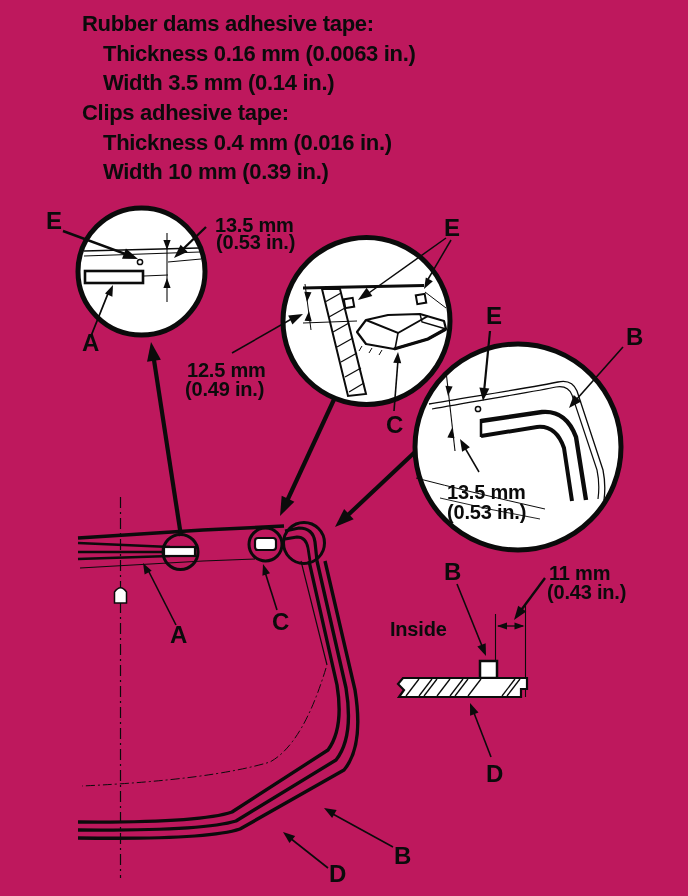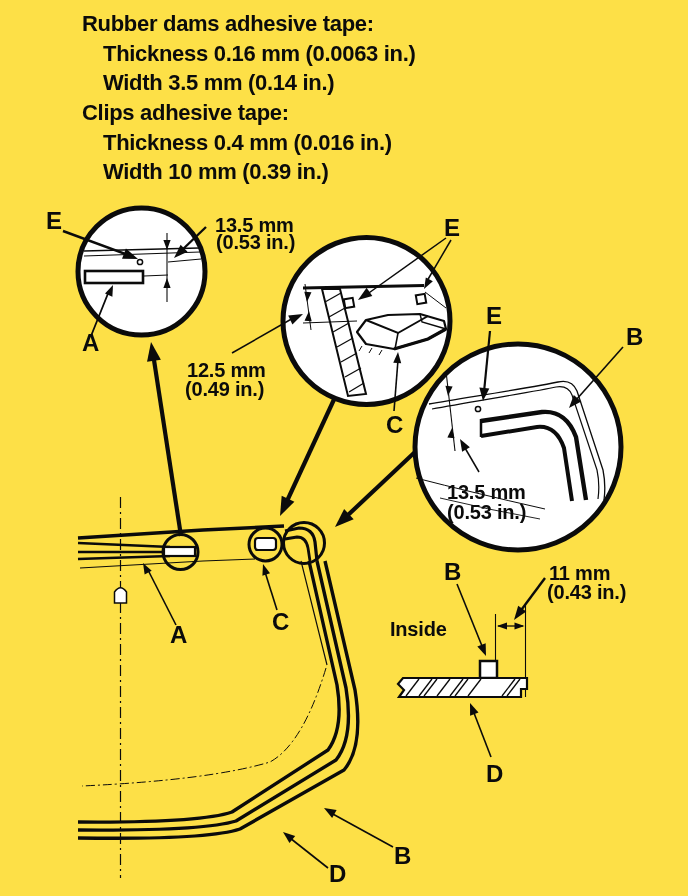--- a/index.html
+++ b/index.html
@@ -1,16 +1,16 @@
 <!DOCTYPE html>
 <html><head>
 <meta charset="utf-8">
 <style>
   html,body{margin:0;padding:0;background:#ffffff;}
-  #stage{position:relative;width:688px;height:896px;background:#fde047;overflow:hidden;}
+  #stage{position:relative;width:688px;height:896px;background:#be185d;overflow:hidden;}
   svg{position:absolute;left:0;top:0;}
   text{font-family:"Liberation Sans","DejaVu Sans",sans-serif;font-weight:bold;fill:#0b0b0b;}
   .spec{font-size:22px;letter-spacing:-0.3px;}
   .dim{font-size:20px;letter-spacing:-0.2px;}
   .lbl{font-size:24px;}
   .ink{stroke:#0b0b0b;fill:none;}
   .fillw{fill:#ffffff;stroke:#0b0b0b;}
   .ah{fill:#0b0b0b;stroke:none;}
 </style>
 </head>

